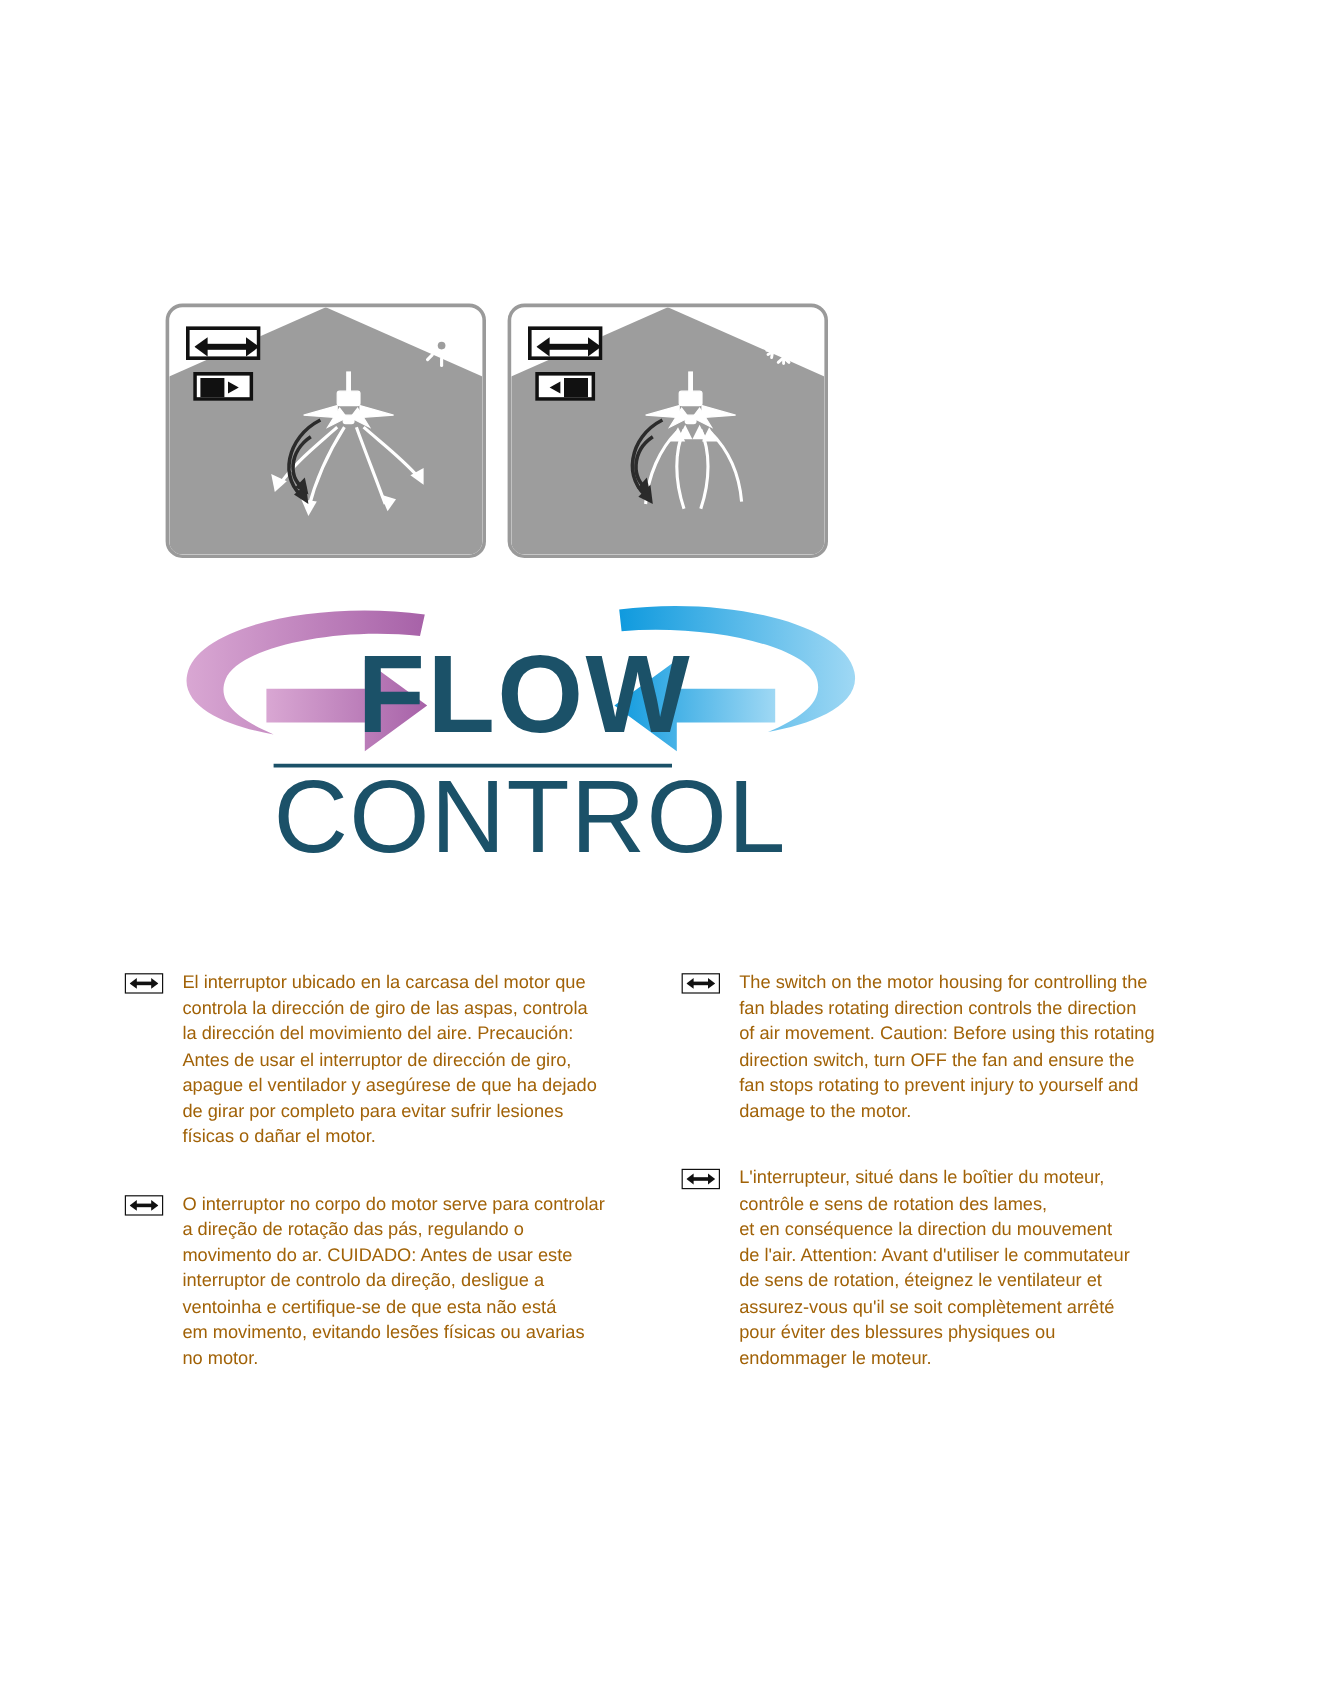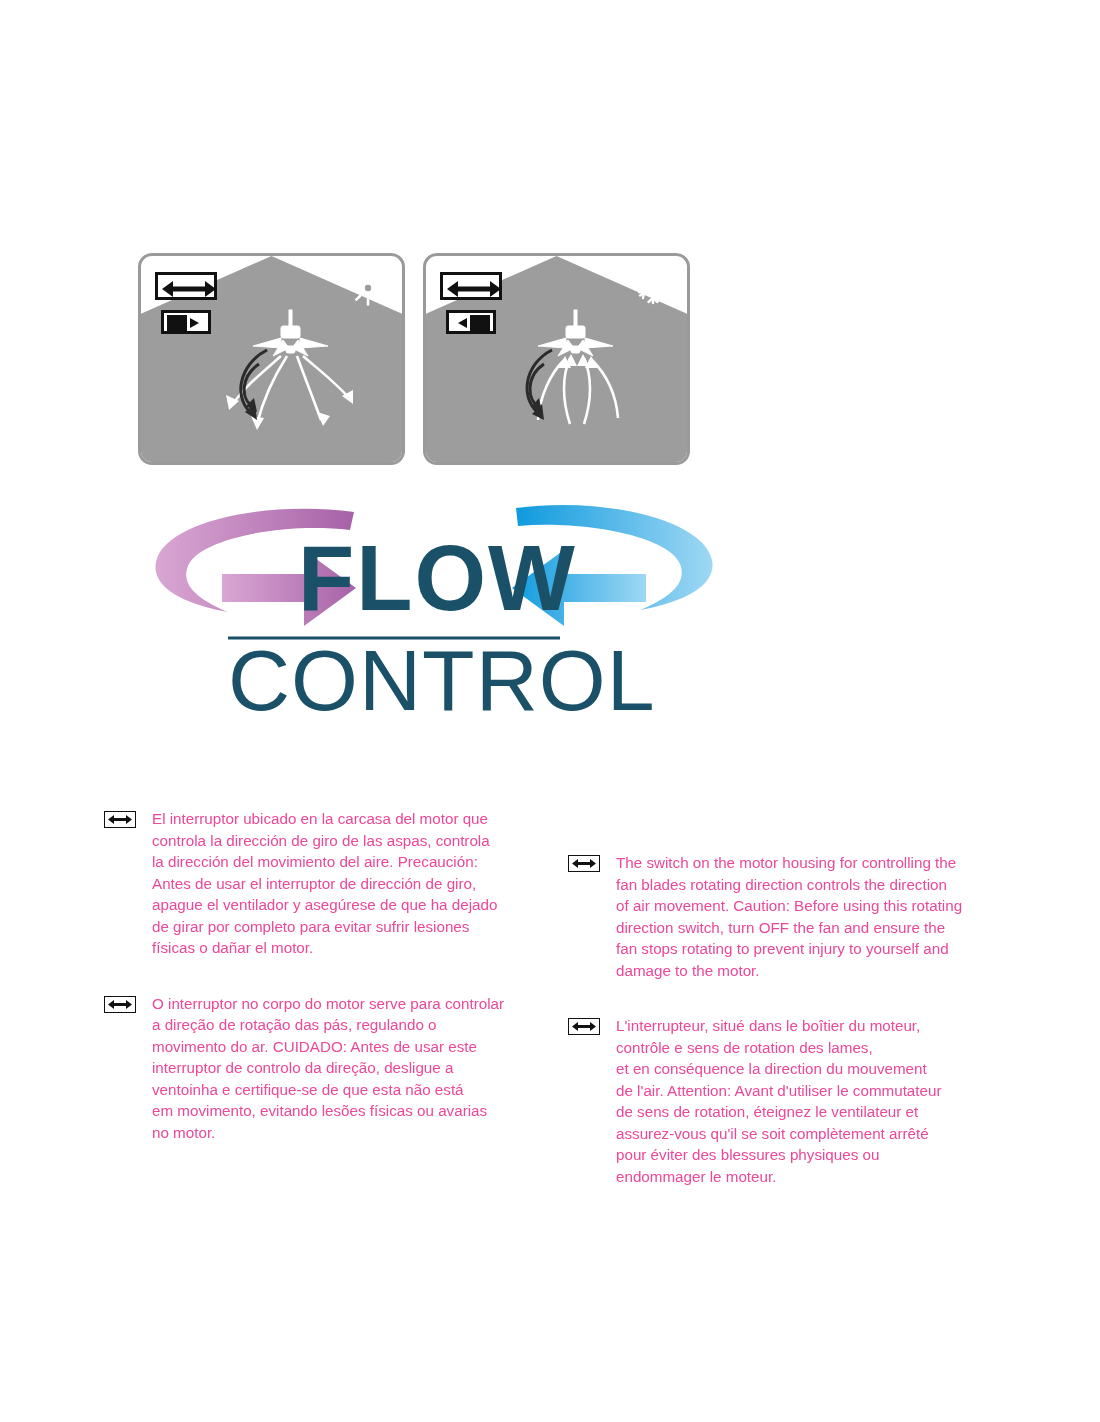--- a/index.html
+++ b/index.html
@@ -95,29 +95,29 @@
     height: 250px;
   }
   .logo svg { display:block; }
 
   
   .col {
     position: absolute;
     width: 420px;
   }
   .col-left  { left: 104px; top: 808px; }
-  .col-right { left: 568px; top: 852px; }
+  .col-right { left: 568px; top: 808px; }
 
   .para {
     position: relative;
     padding-left: 48px;
     margin-bottom: 34px;
     font-size: 15.2px;
     line-height: 21.5px;
-    color: #ec4899;
+    color: #a16207;
   }
   .para-icon {
     position: absolute;
     left: 0;
     top: 3px;
     width: 32px;
     height: 17px;
     border: 1.5px solid #111;
     background: #fff;
     box-sizing: border-box;

